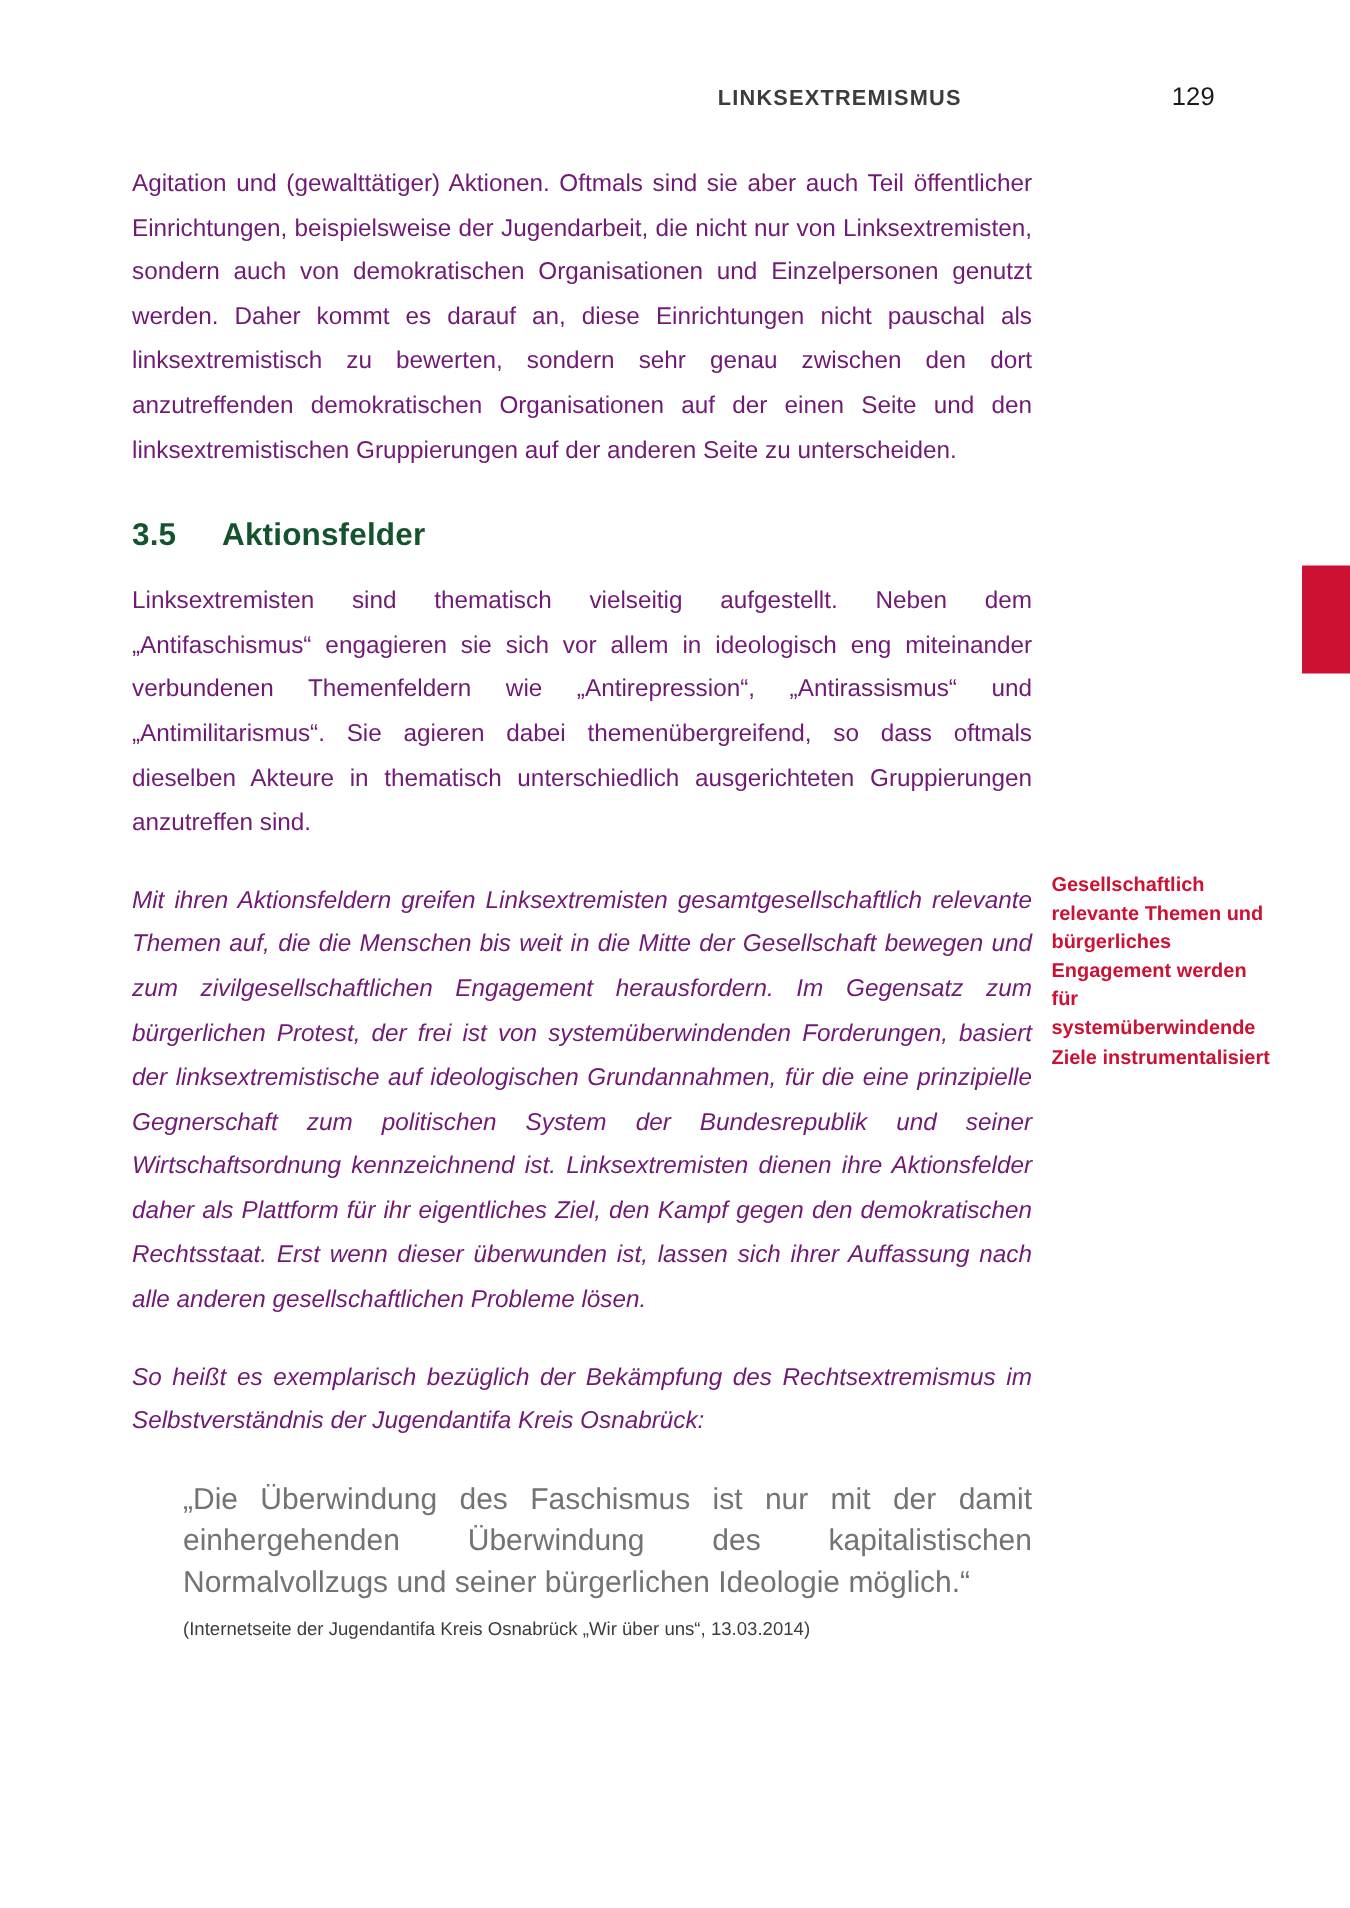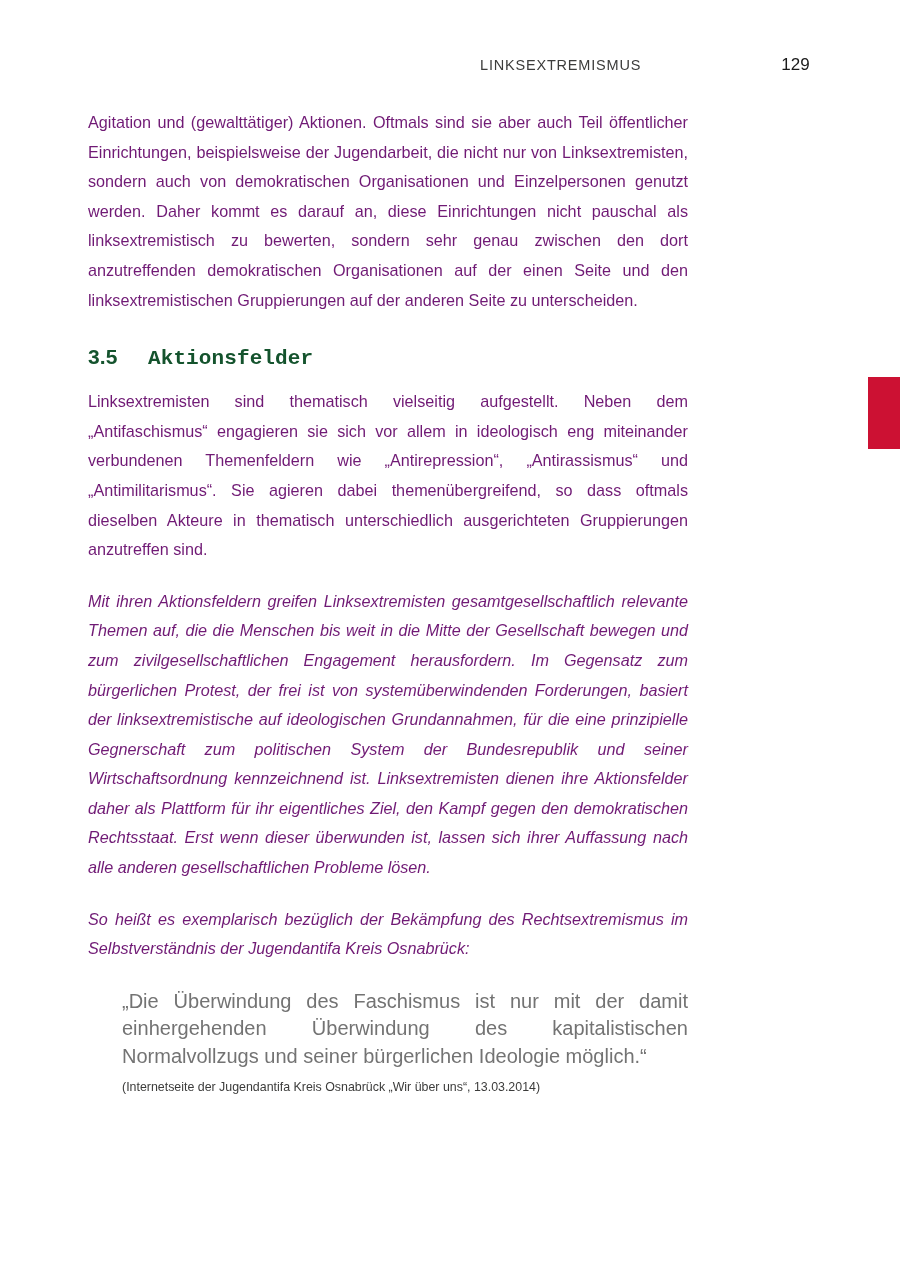--- a/index.html
+++ b/index.html
@@ -32,21 +32,21 @@
     left: 88px;
     width: 722px;
     display: flex;
     align-items: baseline;
     justify-content: flex-end;
   }
   .running-head-title {
     font-size: 14.5px;
     letter-spacing: 0.055em;
     color: #3c3c3b;
-    font-weight: 400;
+    font-weight: 700;
   }
   .running-head-folio {
     font-size: 17px;
     font-weight: 400;
     color: #1a1a1a;
     margin-left: 140px;
     letter-spacing: 0.01em;
   }
 
   
@@ -84,21 +84,21 @@
   .section-heading {
     margin: 30px 0 17px 0;
     color: #14532d;
     font-size: 21px;
     font-weight: 700;
     letter-spacing: 0.005em;
     display: flex;
     align-items: baseline;
   }
   .section-heading .num { width: 60px; flex: 0 0 60px; }
-  .section-heading .ttl { flex: 1 1 auto; font-family: Liberation Mono, monospace; }
+  .section-heading .ttl { flex: 1 1 auto; }
 
   
   .quote-block {
     margin: 24px 0 0 34px;
     width: 566px;
   }
   .quote-text {
     margin: 0;
     color: #737373;
     font-size: 20px;
@@ -132,20 +132,21 @@
 
 <div class="page">
 
   <div class="running-head">
     <span class="running-head-title">LINKSEXTREMISMUS</span>
     <span class="running-head-folio">129</span>
   </div>
 
   <div class="edge-tab"></div>
 
+  <div class="margin-note">Gesellschaftlich relevante Themen und bürgerliches Engagement werden für systemüberwindende Ziele instrumentalisiert</div>
 
   <div class="textcol">
 
     <p class="body">Agitation und (gewalttätiger) Aktionen. Oftmals sind sie aber auch Teil öffentlicher Einrichtungen, beispielsweise der Jugendarbeit, die nicht nur von Linksextremisten, sondern auch von demokratischen Organisationen und Einzelpersonen genutzt werden. Daher kommt es darauf an, diese Einrichtungen nicht pauschal als linksextremistisch zu bewerten, sondern sehr genau zwischen den dort anzutreffenden demokratischen Organisationen auf der einen Seite und den linksextremistischen Gruppierungen auf der anderen Seite zu unterscheiden.</p>
 
     <h2 class="section-heading">
       <span class="num">3.5</span>
       <span class="ttl">Aktionsfelder</span>
     </h2>
 

